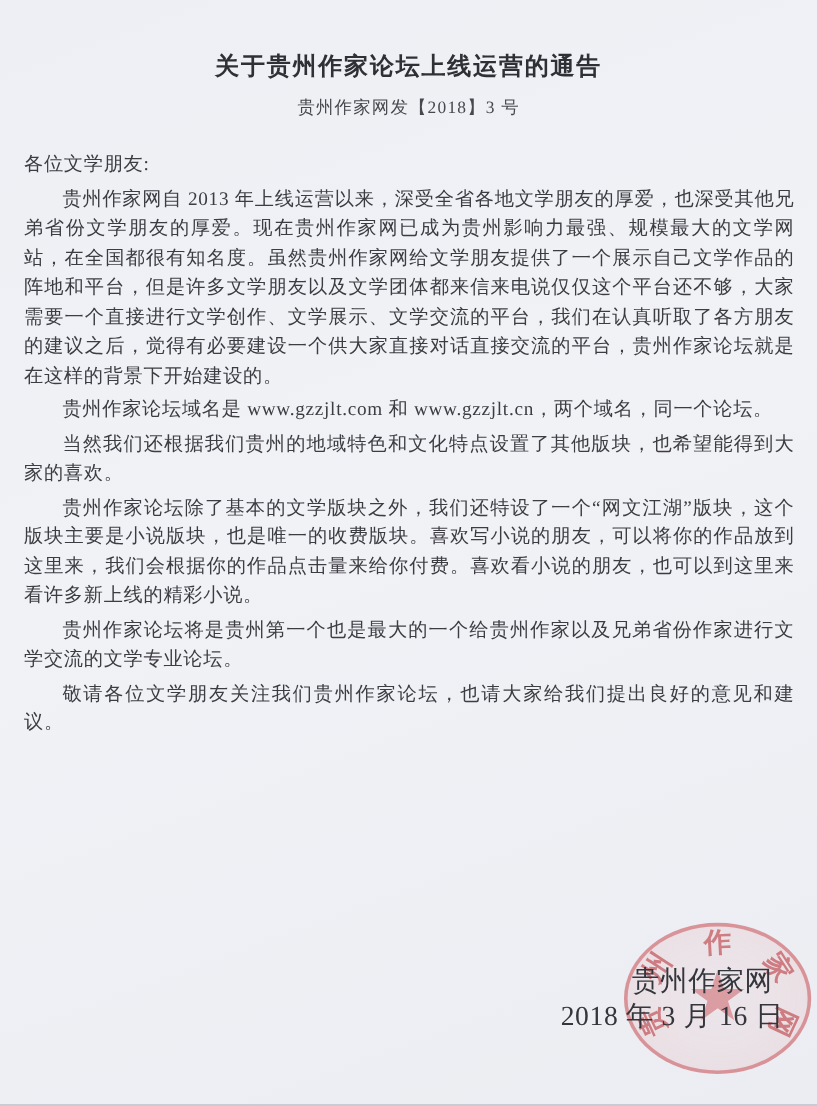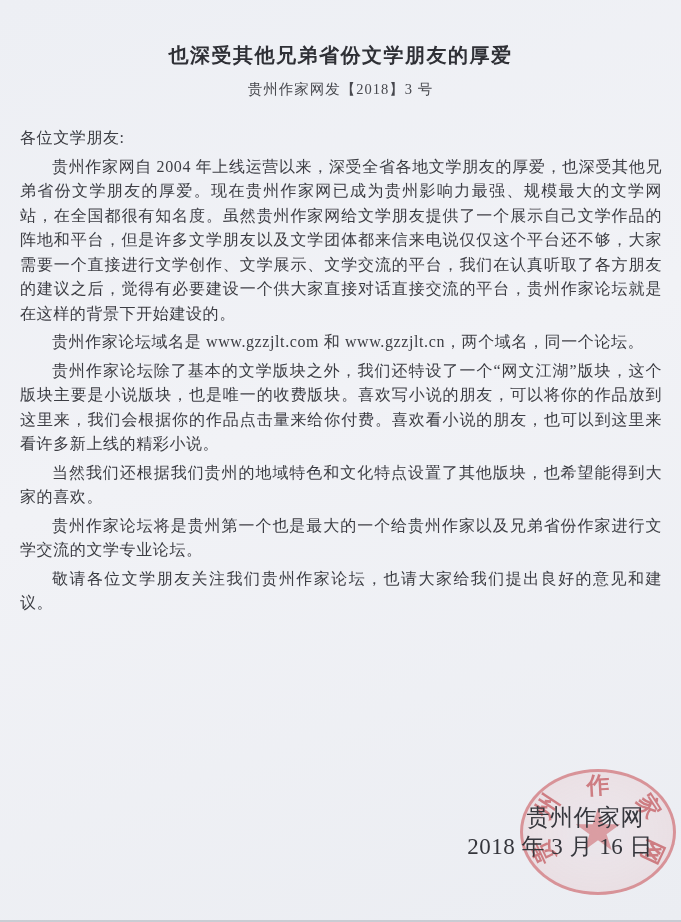--- a/index.html
+++ b/index.html
@@ -80,30 +80,30 @@
   .scan-edge {
     position: absolute; left: 0; right: 0; bottom: 0;
     height: 2px; background: rgba(120, 126, 138, 0.3);
   }
 </style>
 </head>
 <body>
 
 <div class="page">
 
-  <div class="doc-title">也深受其他兄弟省份文学朋友的厚爱</div>
+  <div class="doc-title">关于贵州作家论坛上线运营的通告</div>
 
   <div class="doc-number">贵州作家网发【2018】3 号</div>
 
   <div class="content">
     <p class="salutation">各位文学朋友:</p>
-    <p>贵州作家网自 2004 年上线运营以来，深受全省各地文学朋友的厚爱，也深受其他兄弟省份文学朋友的厚爱。现在贵州作家网已成为贵州影响力最强、规模最大的文学网站，在全国都很有知名度。虽然贵州作家网给文学朋友提供了一个展示自己文学作品的阵地和平台，但是许多文学朋友以及文学团体都来信来电说仅仅这个平台还不够，大家需要一个直接进行文学创作、文学展示、文学交流的平台，我们在认真听取了各方朋友的建议之后，觉得有必要建设一个供大家直接对话直接交流的平台，贵州作家论坛就是在这样的背景下开始建设的。</p>
+    <p>贵州作家网自 2013 年上线运营以来，深受全省各地文学朋友的厚爱，也深受其他兄弟省份文学朋友的厚爱。现在贵州作家网已成为贵州影响力最强、规模最大的文学网站，在全国都很有知名度。虽然贵州作家网给文学朋友提供了一个展示自己文学作品的阵地和平台，但是许多文学朋友以及文学团体都来信来电说仅仅这个平台还不够，大家需要一个直接进行文学创作、文学展示、文学交流的平台，我们在认真听取了各方朋友的建议之后，觉得有必要建设一个供大家直接对话直接交流的平台，贵州作家论坛就是在这样的背景下开始建设的。</p>
     <p>贵州作家论坛域名是 www.gzzjlt.com 和 www.gzzjlt.cn，两个域名，同一个论坛。</p>
+    <p>当然我们还根据我们贵州的地域特色和文化特点设置了其他版块，也希望能得到大家的喜欢。</p>
     <p>贵州作家论坛除了基本的文学版块之外，我们还特设了一个“网文江湖”版块，这个版块主要是小说版块，也是唯一的收费版块。喜欢写小说的朋友，可以将你的作品放到这里来，我们会根据你的作品点击量来给你付费。喜欢看小说的朋友，也可以到这里来看许多新上线的精彩小说。</p>
-    <p>当然我们还根据我们贵州的地域特色和文化特点设置了其他版块，也希望能得到大家的喜欢。</p>
     <p>贵州作家论坛将是贵州第一个也是最大的一个给贵州作家以及兄弟省份作家进行文学交流的文学专业论坛。</p>
     <p>敬请各位文学朋友关注我们贵州作家论坛，也请大家给我们提出良好的意见和建议。</p>
   </div>
 
   <div class="seal">
     <div class="seal-ring"></div>
     <div class="seal-star">★</div>
     <span class="seal-char seal-char-0">贵</span>
     <span class="seal-char seal-char-1">州</span>
     <span class="seal-char seal-char-2">作</span>

